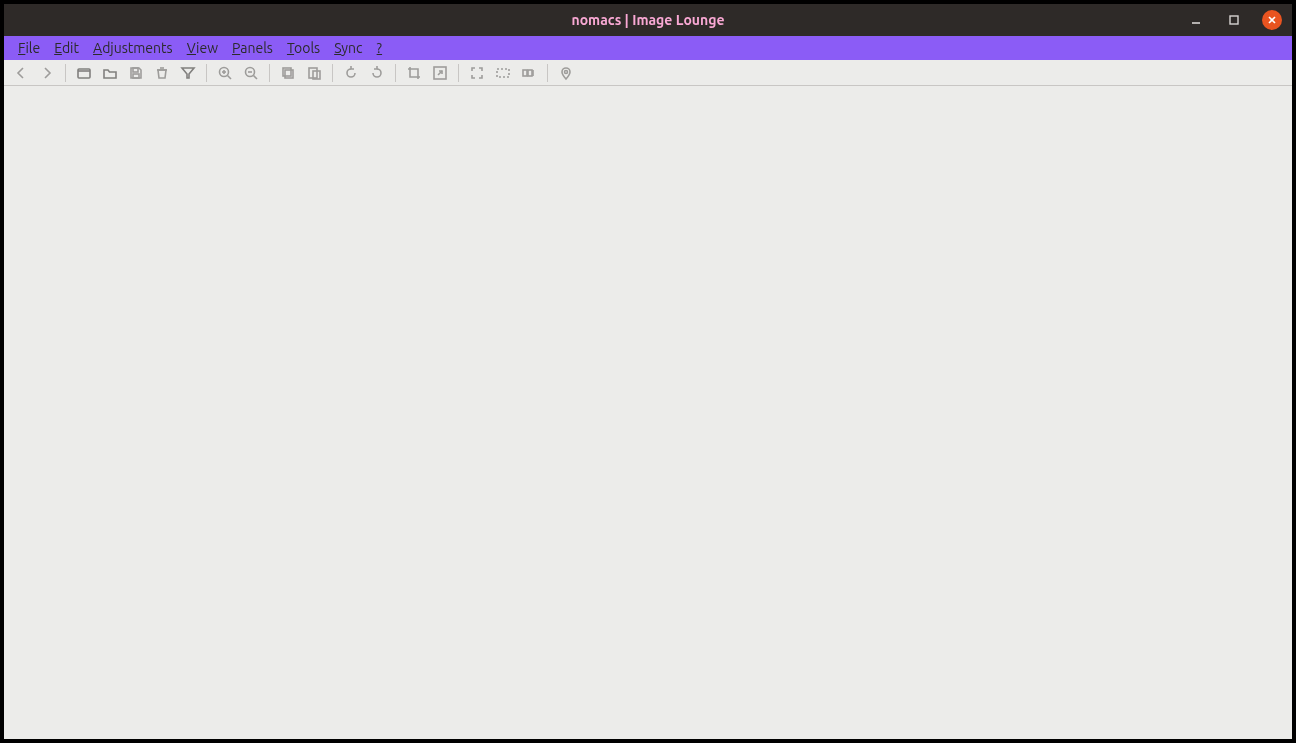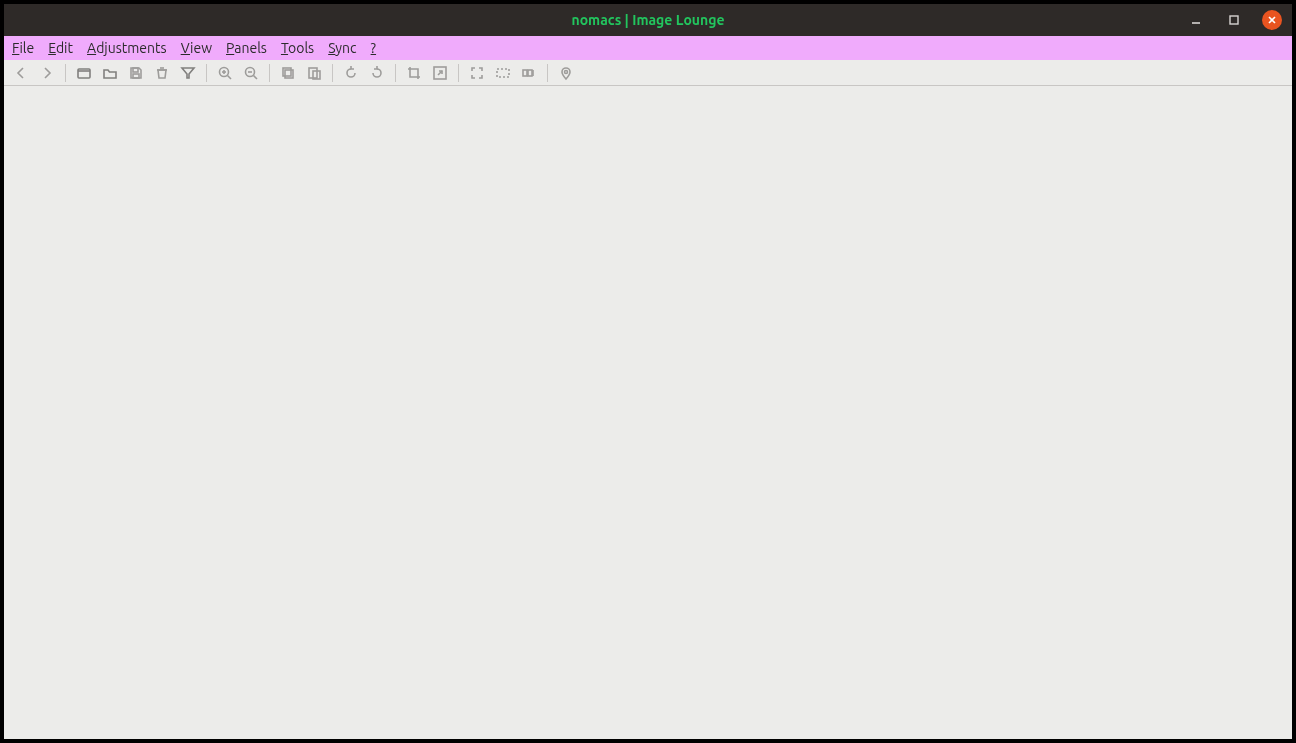--- a/index.html
+++ b/index.html
@@ -23,21 +23,21 @@
   .titlebar {
     height: 32px;
     background: #2e2a28;
     position: relative;
     display: flex;
     align-items: center;
     justify-content: center;
     flex: none;
   }
   .titlebar .title {
-    color: #22c55e;
+    color: #f9a8d4;
     font-size: 14px;
     font-weight: 600;
   }
   .window-controls {
     position: absolute;
     right: 6px; top: 0;
     height: 100%;
     display: flex;
     align-items: center;
     gap: 18px;
@@ -52,24 +52,24 @@
   .win-close {
     width: 20px; height:20px;
     border-radius: 50%;
     background: #e95420;
     display:flex;align-items:center;justify-content:center;
     color:#fff;
   }
   
   .menubar {
     height: 24px;
-    background: #f0abfc;
-    display: flex;
-    align-items: center;
-    padding: 0 8px;
+    background: #8b5cf6;
+    display: flex;
+    align-items: center;
+    padding: 0 14px;
     gap: 14px;
     flex: none;
     font-size: 14px;
     color: #2b2b2b;
   }
   .menu-item {
     cursor: default;
   }
   .menu-item .ul { text-decoration: underline; }
   

